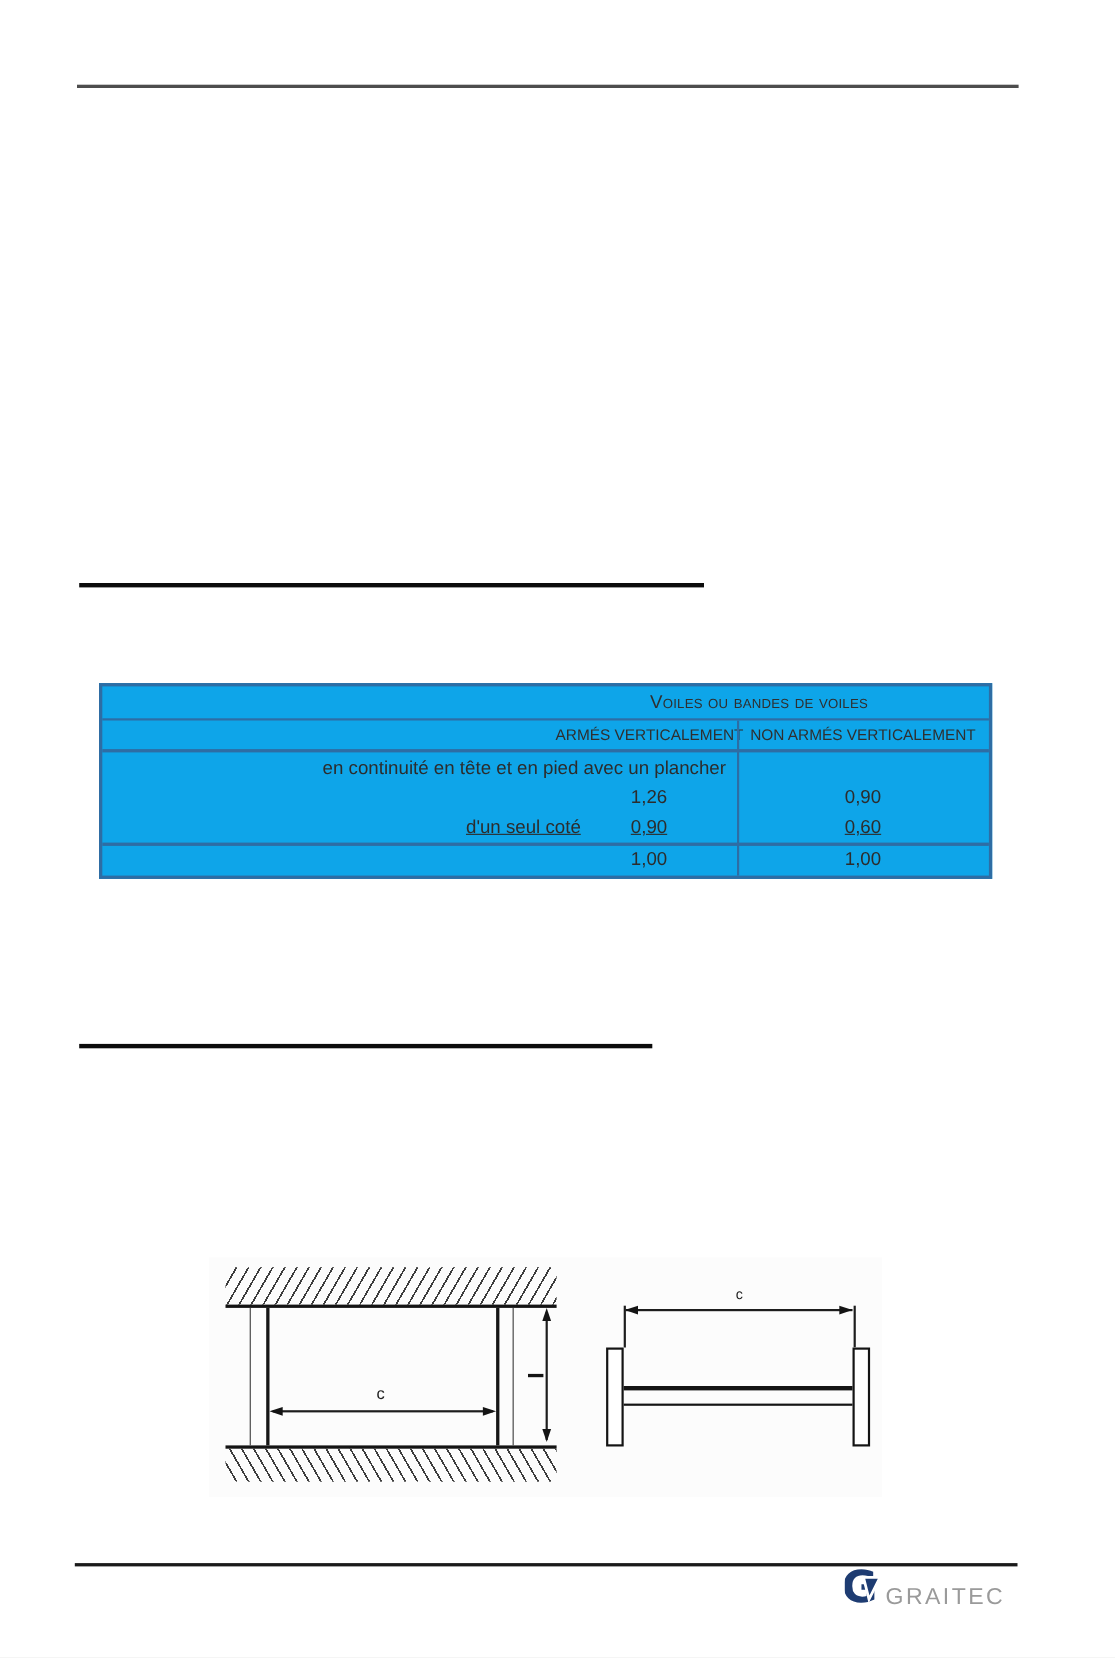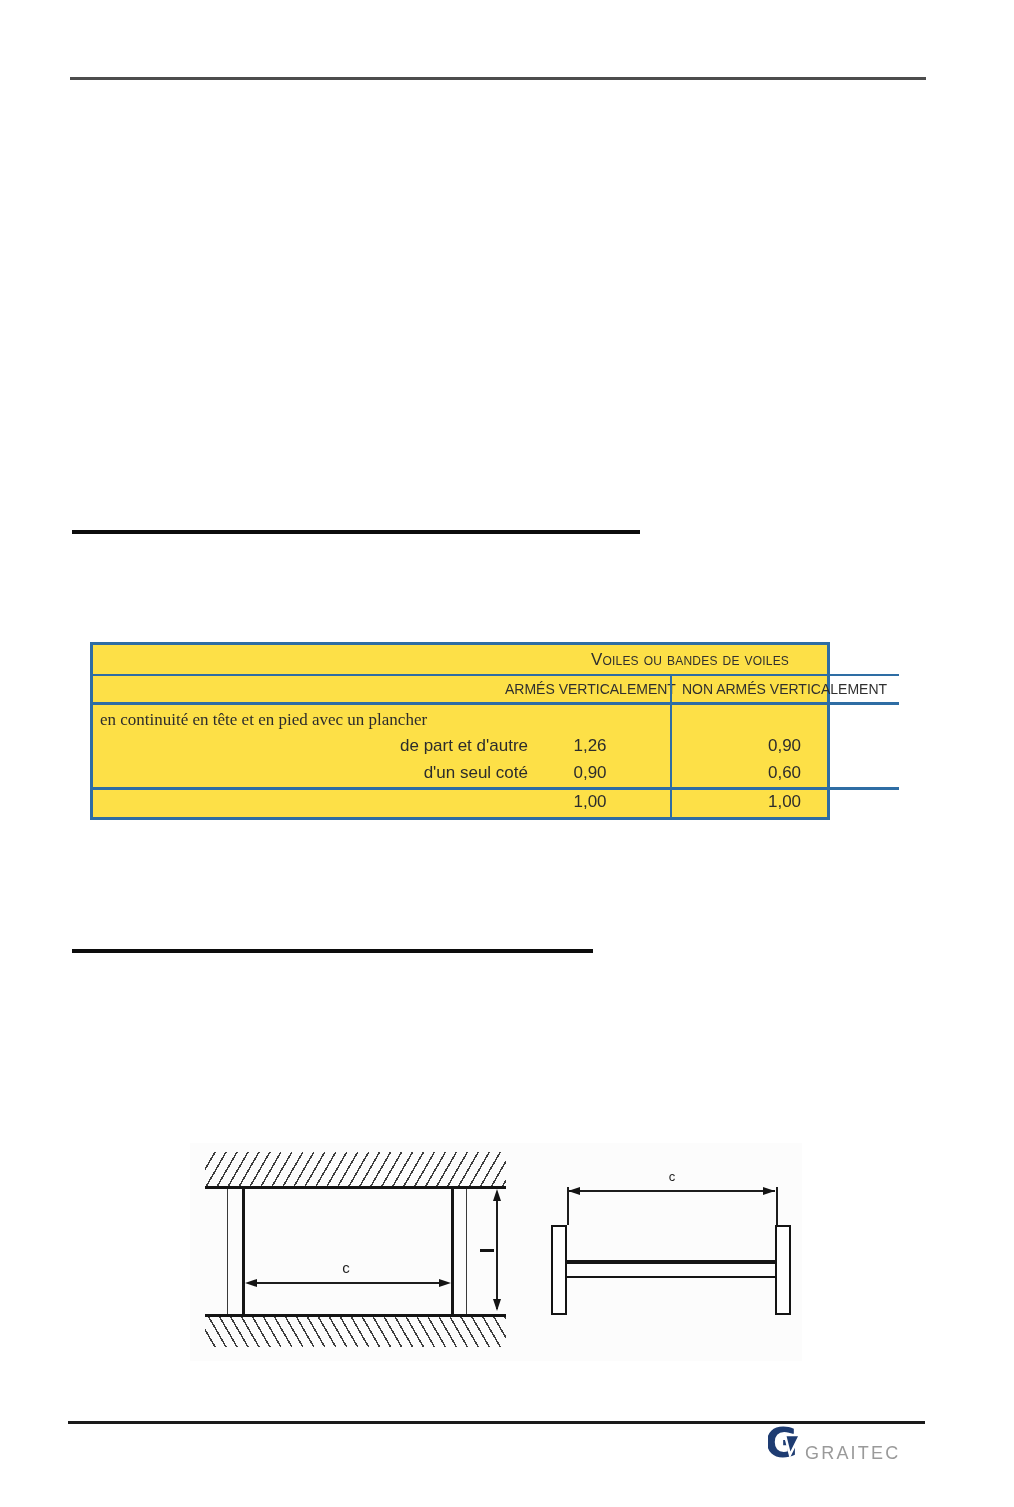--- a/index.html
+++ b/index.html
@@ -10,43 +10,43 @@
   }
   .abs{position:absolute;}
   
   .top-rule{left:70px;top:77px;width:856px;height:3px;background:#4d4d4d;}
   .h1-underline{left:72px;top:530px;width:568px;height:4px;background:#0c0c0c;}
   .h2-underline{left:72px;top:949px;width:521px;height:4px;background:#0c0c0c;}
   .footer-rule{left:68px;top:1421px;width:857px;height:3px;background:#1a1a1a;}
 
   
   .coef-table{
-    left:90px;top:642px;width:740px;height:178px;
-    border:3px solid #2e6da4;box-sizing:border-box;background:#fde047;
+    left:90px;top:621px;width:812px;height:178px;
+    border:3px solid #2e6da4;box-sizing:border-box;background:#0ea5e9;
   }
   .coef-table .cell{position:absolute;overflow:visible;white-space:nowrap;}
   .t-title{left:0;top:0;width:806px;height:29px;}
   .t-title span{
     position:absolute;left:597px;transform:translateX(-50%);
     line-height:29px;font-variant:small-caps;font-size:17px;letter-spacing:.2px;color:#2f2f2f;
   }
   .t-line1{left:0;top:29px;width:806px;height:2px;background:#2e6da4;}
   .t-colhead{top:31px;height:26px;line-height:26px;font-size:14px;text-align:center;color:#2f2f2f;}
   .t-col1h{left:412px;width:170px;}
   .t-col2h{left:577px;width:229px;}
   .t-line2{left:0;top:57px;width:806px;height:3px;background:#2e6da4;}
   .t-vdiv{left:577px;top:31px;width:2px;height:141px;background:#2e6da4;}
   .t-sep{left:0;top:142px;width:806px;height:3px;background:#2e6da4;}
   .t-body{font-size:17px;color:#2c2c2c;}
   .t-row3{top:62px;height:26px;line-height:26px;left:0;width:560px;padding-left:7px;}
   .t-row4{top:88px;height:26px;line-height:26px;}
-  .t-row5{top:114px;height:27px;line-height:27px;}
+  .t-row5{top:114px;height:27px;line-height:27px;text-decoration:underline;}
   .t-row6{top:145px;height:24px;line-height:24px;}
   .lab-indent{left:0;width:435px;text-align:right;}
-  .lab-left{left:0;width:560px;padding-left:7px;text-align:left;font-family:Liberation Serif, serif;}
+  .lab-left{left:0;width:560px;padding-left:7px;text-align:right;}
   .val1{left:420px;width:154px;text-align:center;}
   .val2{left:577px;width:229px;text-align:center;}
 
   
   .fig-panel{left:190px;top:1143px;width:612px;height:218px;background:#fcfcfc;}
   .fig-el{position:absolute;}
   .hatch-top{
     left:15px;top:9px;width:301px;height:34px;
     background:repeating-linear-gradient(120deg,rgba(0,0,0,0) 0 8px,#3d3d3d 8px 9.5px);
     border-bottom:3px solid #141414;
@@ -67,21 +67,21 @@
   .ah-up{border-left:4px solid transparent;border-right:4px solid transparent;border-bottom:12px solid #141414;}
   .ah-down{border-left:4px solid transparent;border-right:4px solid transparent;border-top:12px solid #141414;}
   .dim-label{font-size:15px;color:#1d1d1d;text-align:center;width:20px;}
   .dash-label{left:290px;top:106px;width:14px;height:3px;background:#141414;}
   .flange{width:16px;height:90px;border:2.5px solid #141414;box-sizing:border-box;background:#fff;top:82px;}
   .web-line{left:377px;width:208px;background:#141414;}
 
   
   .logo{left:768px;top:1424px;height:44px;display:flex;align-items:flex-end;}
   .logo-word{
-    font-size:18px;font-weight:500;letter-spacing:2.2px;color:#9a9a9a;
+    font-size:21px;font-weight:500;letter-spacing:2.2px;color:#9a9a9a;
     margin:0 0 6px 3px;line-height:1;
   }
 </style>
 </head>
 <body>
 
 <div class="page">
 
   <div class="abs top-rule"></div>
   <div class="abs h1-underline"></div>
@@ -92,21 +92,20 @@
       <span>Voiles ou bandes de voiles</span>
     </div>
     <div class="cell t-line1"></div>
     <div class="cell t-colhead t-col1h">ARMÉS VERTICALEMENT</div>
     <div class="cell t-colhead t-col2h">NON ARMÉS VERTICALEMENT</div>
     <div class="cell t-line2"></div>
     <div class="cell t-vdiv"></div>
 
     <div class="cell t-body t-row3 lab-left">en continuité en tête et en pied avec un plancher</div>
 
-    <div class="cell t-body t-row4 lab-indent">de part et d'autre</div>
     <div class="cell t-body t-row4 val1">1,26</div>
     <div class="cell t-body t-row4 val2">0,90</div>
 
     <div class="cell t-body t-row5 lab-indent">d'un seul coté</div>
     <div class="cell t-body t-row5 val1">0,90</div>
     <div class="cell t-body t-row5 val2">0,60</div>
 
     <div class="cell t-sep"></div>
 
     <div class="cell t-body t-row6 val1">1,00</div>

